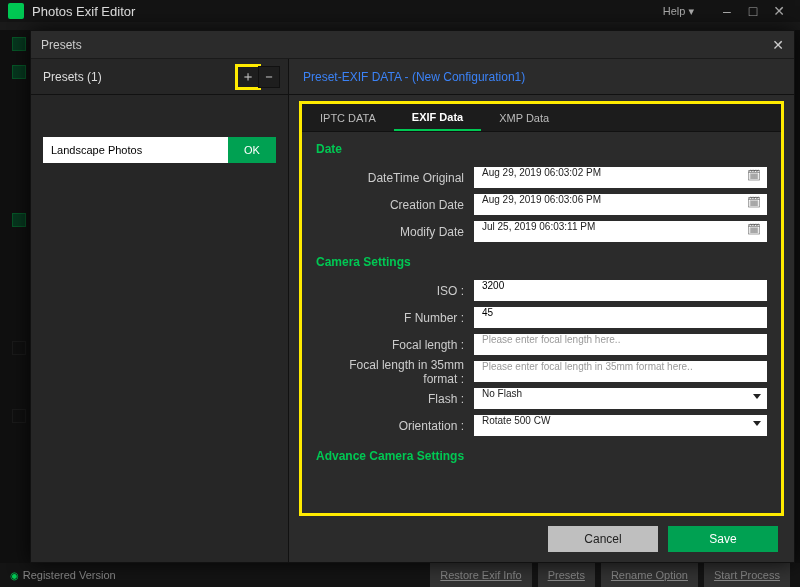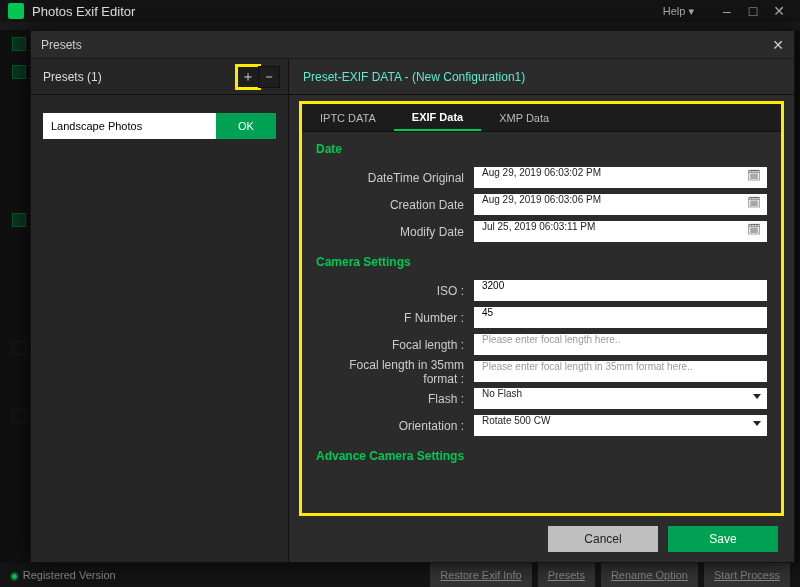--- a/index.html
+++ b/index.html
@@ -23,33 +23,33 @@
   .bg-check.on { background:#007a3d; border-color:#00c853; }
 
   
   .modal { position: absolute; top: 30px; left: 30px; right: 5px; bottom: 24px; background: #2b2b2b; border: 1px solid #111; box-shadow: 0 0 20px rgba(0,0,0,0.8); display: flex; flex-direction: column; }
   .modal-titlebar { height: 28px; display: flex; align-items: center; padding: 0 10px; color: #ccc; font-size: 12px; border-bottom: 1px solid #1a1a1a; }
   .modal-close { margin-left: auto; font-size: 14px; cursor: pointer; }
 
   .modal-body { display: flex; flex: 1; overflow: hidden; }
 
   
-  .presets-panel { width: 258px; background: #262626; border-right: 1px solid #111; display: flex; flex-direction: column; }
+  .presets-panel { width: 258px; background: #262626; border-right: 1px solid #111; display: flex; flex-direction: column; gap: 24px; }
   .presets-head { height: 36px; display: flex; align-items: center; padding: 0 8px 0 12px; border-bottom: 1px solid #111; position: relative; }
   .presets-title { font-size: 12px; color: #ddd; }
   .presets-tools { margin-left: auto; display: flex; }
   .tool-btn { width: 22px; height: 22px; background: #1e1e1e; color: #ccc; display: flex; align-items: center; justify-content: center; font-size: 14px; border: 1px solid #111; margin-left: -1px; cursor: pointer; }
   .add-highlight { outline: 3px solid #ffeb00; outline-offset: -1px; }
   .preset-row { display: flex; margin: 18px 12px 0 12px; }
   .preset-input { flex: 1; height: 26px; background: #fff; color: #000; font-size: 11px; padding: 0 8px; border: none; outline: none; }
-  .preset-ok { width: 60px; background: #00a152; color: #fff; font-size: 11px; display: flex; align-items: center; justify-content: center; cursor: pointer; }
+  .preset-ok { width: 48px; background: #00a152; color: #fff; font-size: 11px; display: flex; align-items: center; justify-content: center; cursor: pointer; }
 
   
   .detail-panel { flex: 1; display: flex; flex-direction: column; overflow: hidden; }
-  .detail-head { height: 36px; display: flex; align-items: center; padding: 0 14px; font-size: 12px; color: #5eead4; border-bottom: 1px solid #111; }
+  .detail-head { height: 36px; display: flex; align-items: center; padding: 0 14px; font-size: 12px; color: #3b82f6; border-bottom: 1px solid #111; }
   .highlight-box { margin: 6px 10px 0 10px; border: 3px solid #ffeb00; flex: 1; overflow: hidden; display: flex; flex-direction: column; }
 
   .tabs { display: flex; height: 28px; background: #1c1c1c; border-bottom: 1px solid #111; }
   .tab { padding: 0 18px; font-size: 11px; color: #bbb; display: flex; align-items: center; cursor: pointer; }
   .tab.active { border-bottom: 2px solid #00c853; color: #fff; font-weight: 600; }
 
   .scroll-area { flex: 1; overflow-y: auto; padding: 4px 0 14px 0; }
   .group-title { color: #00c853; font-size: 12px; font-weight: 600; padding: 10px 14px 8px 14px; }
   .group-title.cut { margin-top:-4px; }
 

